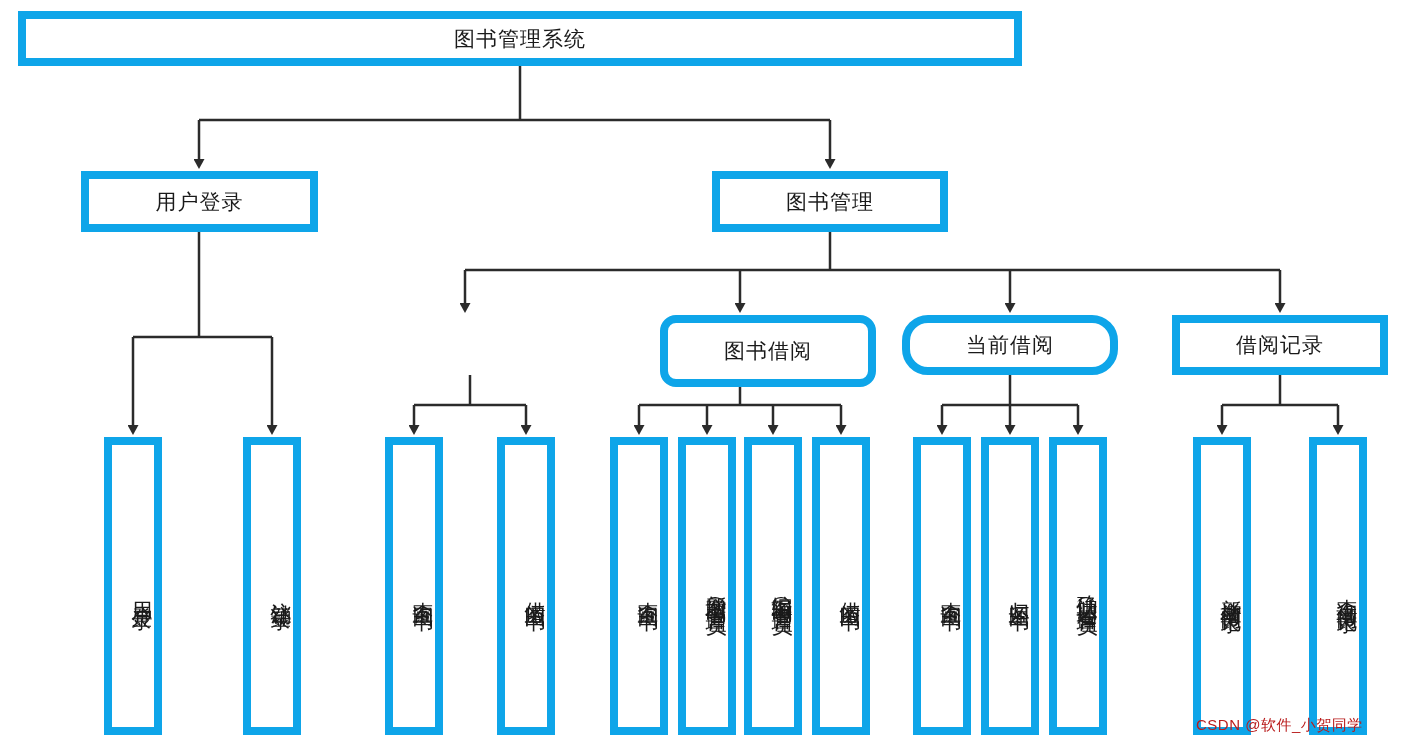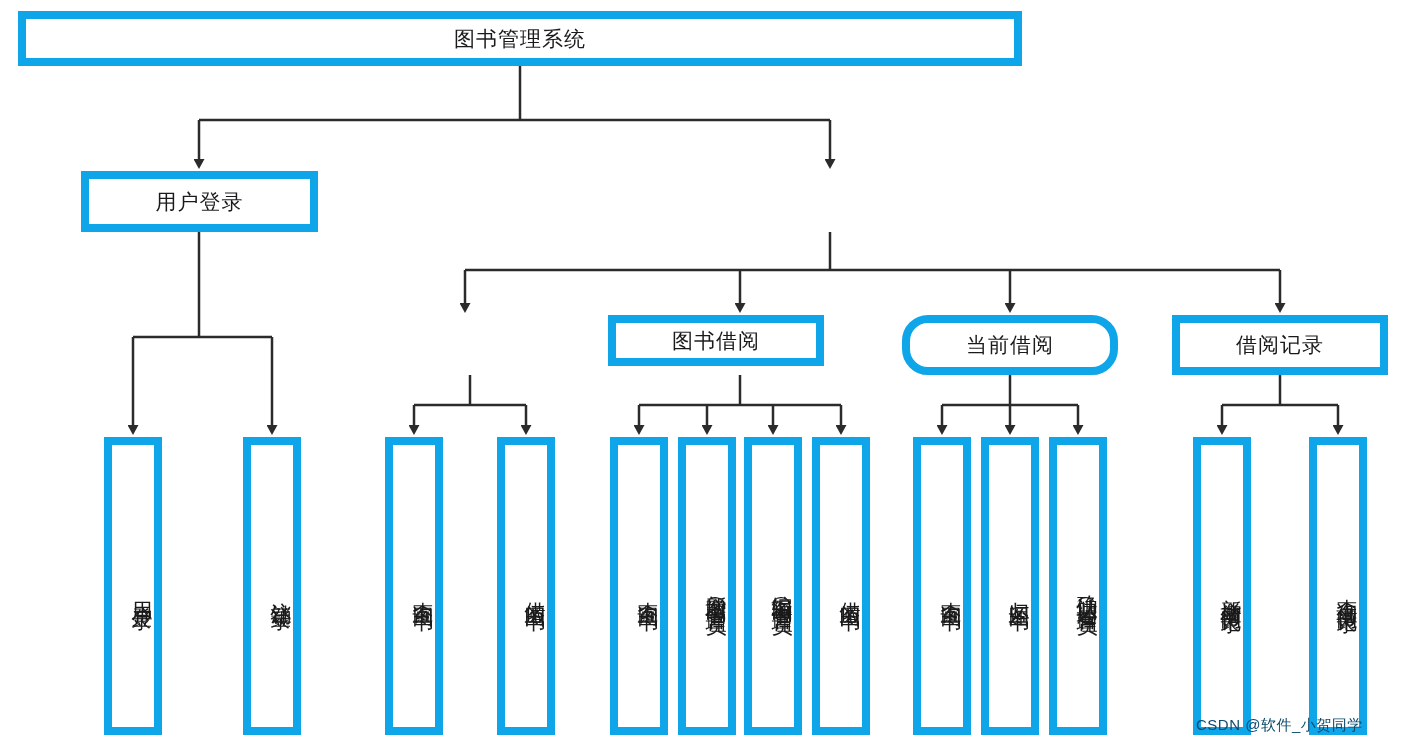--- a/index.html
+++ b/index.html
@@ -51,21 +51,21 @@
     align-items: flex-start;
     justify-content: center;
   }
   .node .label {
     display: block;
     white-space: pre-line;
   }
   .watermark {
     position: absolute;
     font-size: 15px;
-    color: #0c4a6e;
+    color: #b91c1c;
     letter-spacing: 0.5px;
     white-space: nowrap;
     font-family: "Liberation Sans", "DejaVu Sans", sans-serif;
   }
 </style>
 </head>
 <body>
 
 <div id="canvas">
 
@@ -119,22 +119,25 @@
     </g>
   </svg>
 
   <div class="node horiz" style="left:18px; top:11px; width:1004px; height:55px;">
     <span class="label">图书管理系统</span>
   </div>
 
   <div class="node horiz" style="left:81px; top:171px; width:237px; height:61px;">
     <span class="label">用户登录</span>
   </div>
+  <div class="node horiz" style="left:712px; top:171px; width:236px; height:61px;">
+    <span class="label">图书管理</span>
+  </div>
 
-  <div class="node horiz" style="left:608px; top:315px; width:216px; height:51px;">
+  <div class="node horiz" style="left:660px; top:315px; width:216px; height:72px;border-radius:16px;">
     <span class="label">图书借阅</span>
   </div>
   <div class="node horiz" style="left:902px; top:315px; width:216px; height:60px;border-radius:26px;">
     <span class="label">当前借阅</span>
   </div>
   <div class="node horiz" style="left:1172px; top:315px; width:216px; height:60px;justify-content:center;">
     <span class="label">借阅记录</span>
   </div>
 
   <div class="node vert" style="left:104px; top:437px; width:58px; height:298px;">

